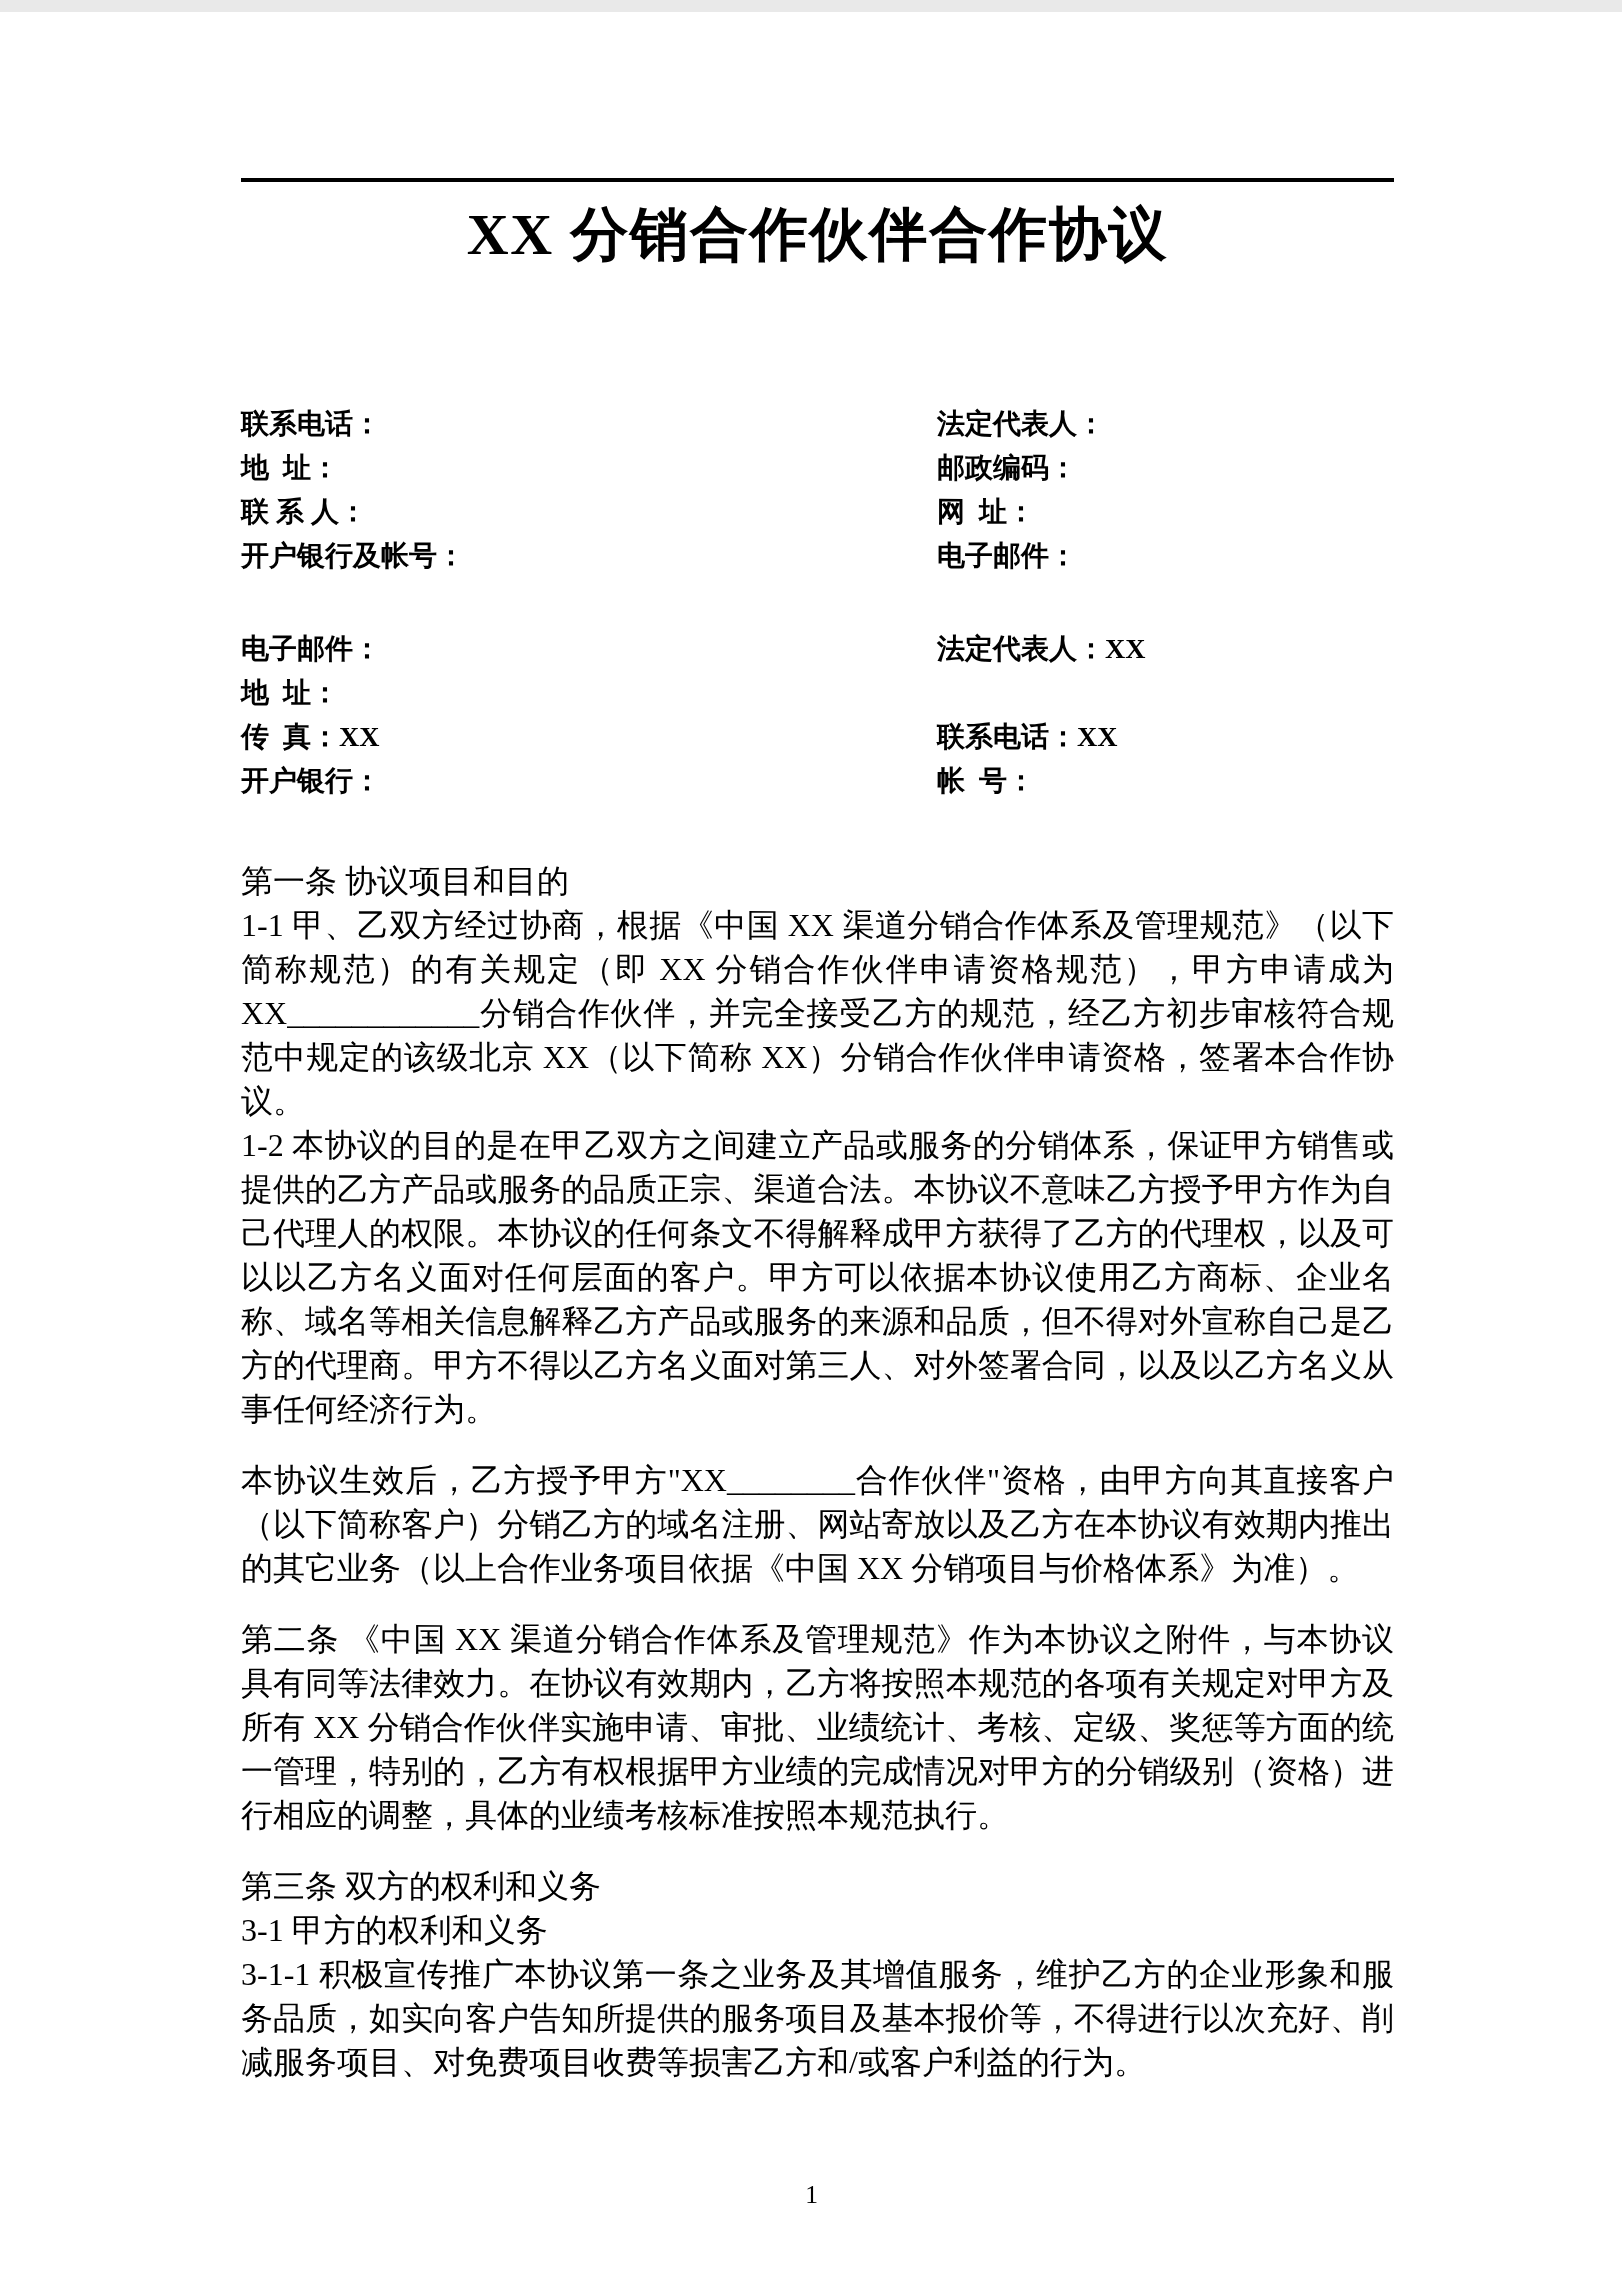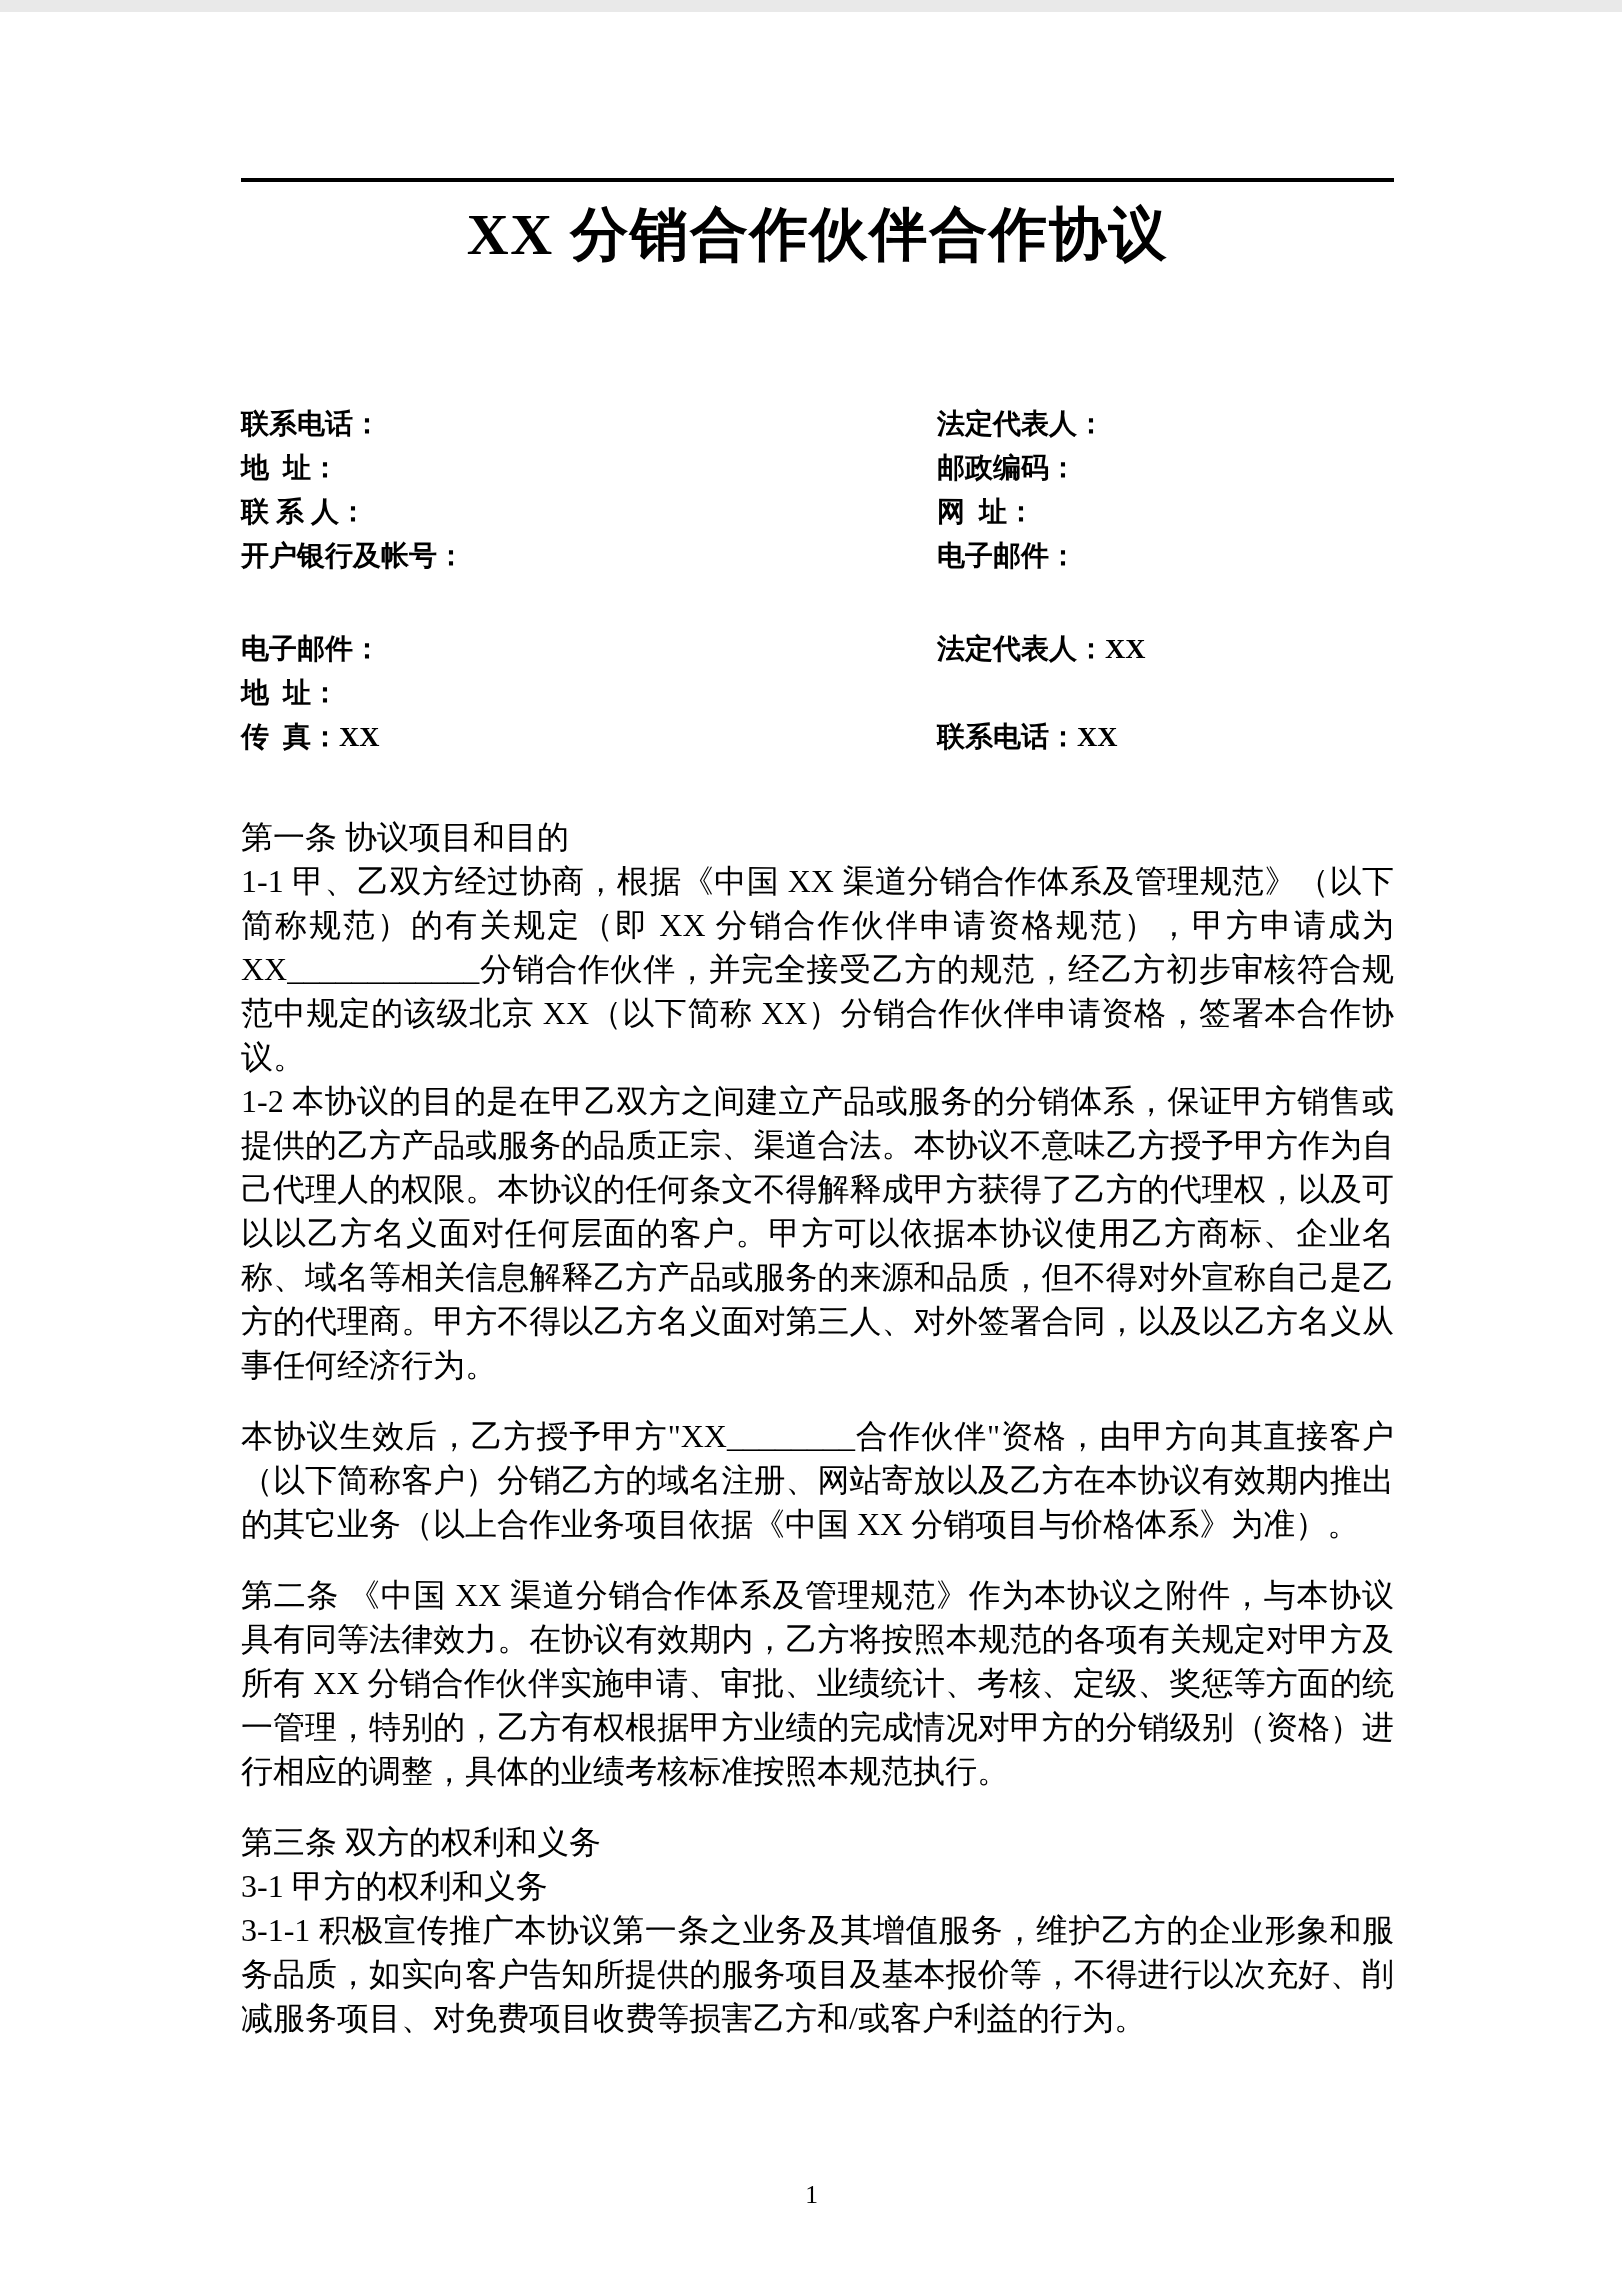--- a/index.html
+++ b/index.html
@@ -100,20 +100,24 @@
         <span class="cell">法定代表人：XX</span>
       </div>
       <div class="info-row">
         <span class="cell">地  址：</span>
         <span class="cell"></span>
       </div>
       <div class="info-row">
         <span class="cell">传  真：XX</span>
         <span class="cell">联系电话：XX</span>
       </div>
+      <div class="info-row">
+        <span class="cell">开户银行：</span>
+        <span class="cell">帐  号：</span>
+      </div>
     </div>
 
     <div class="doc-body">
       <p class="para">第一条  协议项目和目的</p>
       <p class="para">1-1 甲、乙双方经过协商，根据《中国 XX 渠道分销合作体系及管理规范》（以下简称规范）的有关规定（即 XX 分销合作伙伴申请资格规范），甲方申请成为 XX____________分销合作伙伴，并完全接受乙方的规范，经乙方初步审核符合规范中规定的该级北京 XX（以下简称 XX）分销合作伙伴申请资格，签署本合作协议。</p>
       <p class="para">1-2 本协议的目的是在甲乙双方之间建立产品或服务的分销体系，保证甲方销售或提供的乙方产品或服务的品质正宗、渠道合法。本协议不意味乙方授予甲方作为自己代理人的权限。本协议的任何条文不得解释成甲方获得了乙方的代理权，以及可以以乙方名义面对任何层面的客户。甲方可以依据本协议使用乙方商标、企业名称、域名等相关信息解释乙方产品或服务的来源和品质，但不得对外宣称自己是乙方的代理商。甲方不得以乙方名义面对第三人、对外签署合同，以及以乙方名义从事任何经济行为。</p>
       <p class="para gap-before">本协议生效后，乙方授予甲方"XX________合作伙伴"资格，由甲方向其直接客户（以下简称客户）分销乙方的域名注册、网站寄放以及乙方在本协议有效期内推出的其它业务（以上合作业务项目依据《中国 XX 分销项目与价格体系》为准）。</p>
       <p class="para gap-before">第二条  《中国 XX 渠道分销合作体系及管理规范》作为本协议之附件，与本协议具有同等法律效力。在协议有效期内，乙方将按照本规范的各项有关规定对甲方及所有 XX 分销合作伙伴实施申请、审批、业绩统计、考核、定级、奖惩等方面的统一管理，特别的，乙方有权根据甲方业绩的完成情况对甲方的分销级别（资格）进行相应的调整，具体的业绩考核标准按照本规范执行。</p>
       <p class="para gap-before">第三条  双方的权利和义务</p>
       <p class="para">3-1 甲方的权利和义务</p>

